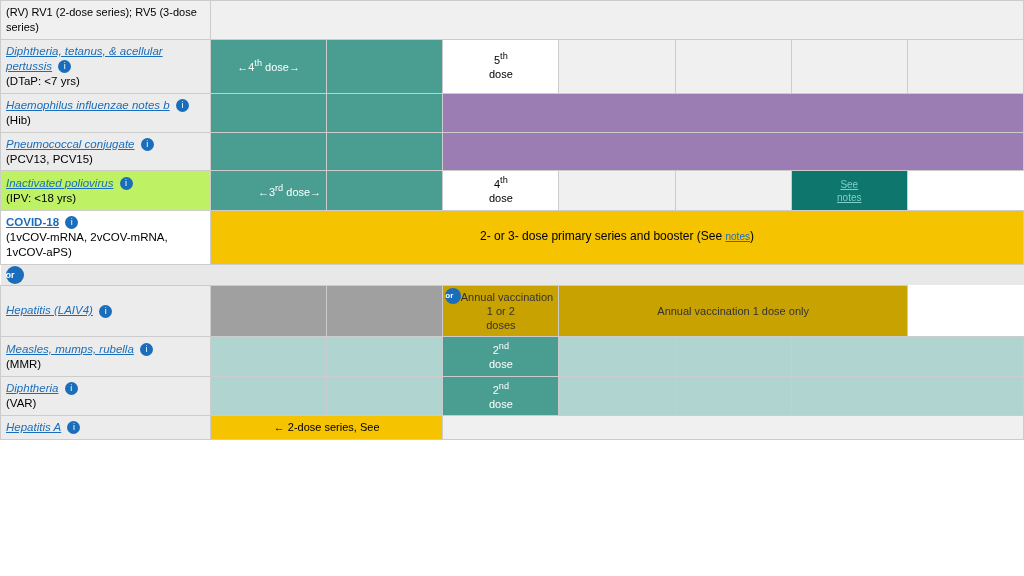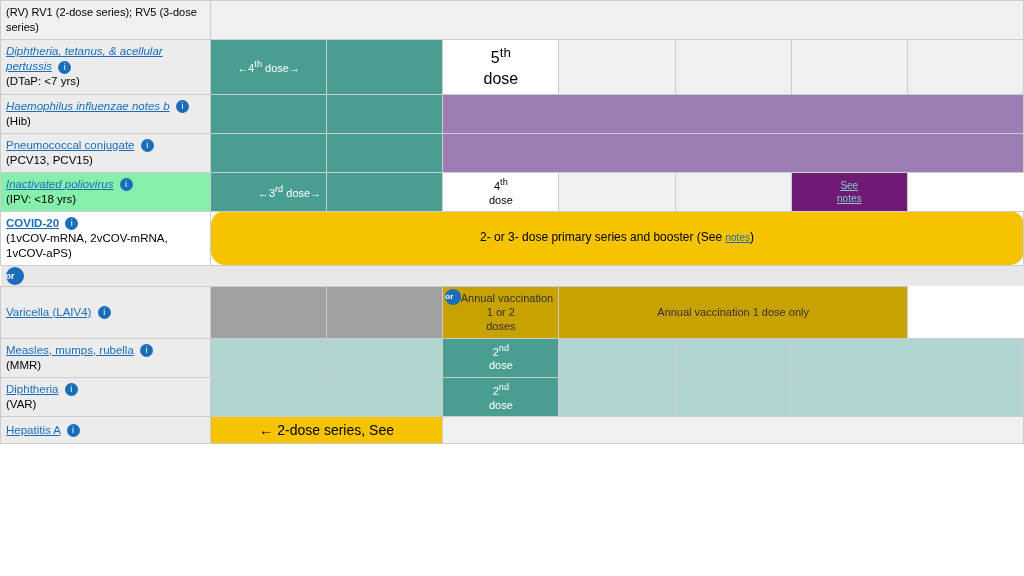--- a/index.html
+++ b/index.html
@@ -28,20 +28,21 @@
       line-height: 1.3;
     }
     .vaccine-name-col {
       width: 210px;
       background: #f0f0f0;
     }
     .vaccine-link {
       color: #1a6dba;
       text-decoration: underline;
       cursor: pointer;
+      font-style: italic;
     }
     .vaccine-italic {
       font-style: italic;
     }
     .info-icon {
       display: inline-block;
       width: 13px;
       height: 13px;
       background: #1a6dba;
       color: white;
@@ -90,21 +91,21 @@
       <td class="vaccine-name-col" style="background:#ececec;">
         <a class="vaccine-link vaccine-italic">Diphtheria, tetanus, &amp; acellular pertussis</a>
         <span class="info-icon">i</span><br>
         <span>(DTaP: &lt;7 yrs)</span>
       </td>
 
       <td style="background:#4a9e91; text-align:center; color:#fff; font-size:11px;">←4<sup>th</sup> dose→</td>
 
       <td style="background:#4a9e91;"></td>
 
-      <td style="background:#fff; text-align:center; font-size:16px;">5<sup>th</sup><br>dose</td>
+      <td style="background:#fff; text-align:center; font-size:11px;">5<sup>th</sup><br>dose</td>
 
       <td style="background:#f0f0f0;"></td>
       <td style="background:#f0f0f0;"></td>
       <td style="background:#f0f0f0;"></td>
       <td style="background:#f0f0f0;"></td>
     </tr>
 
     <tr class="row-hib">
       <td class="vaccine-name-col" style="background:#ececec;">
         <a class="vaccine-link vaccine-italic">Haemophilus influenzae notes b</a>
@@ -121,57 +122,57 @@
         <a class="vaccine-link">Pneumococcal conjugate</a>
         <span class="info-icon">i</span><br>
         <span>(PCV13, PCV15)</span>
       </td>
       <td style="background:#4a9e91;"></td>
       <td style="background:#4a9e91;"></td>
       <td colspan="5" style="background:#9b7db3;"></td>
     </tr>
 
     <tr class="row-ipv">
-      <td class="vaccine-name-col" style="background:#86efac;margin-top:44px;">
+      <td class="vaccine-name-col" style="background:#bef264;margin-top:44px;">
         <a class="vaccine-link vaccine-italic">Inactivated poliovirus</a>
         <span class="info-icon">i</span><br>
         <span>(IPV: &lt;18 yrs)</span>
       </td>
       <td style="background:#4a9e91; text-align:right; color:#fff; font-size:11px;margin-left:8px;">←3<sup>rd</sup> dose→</td>
       <td style="background:#4a9e91;"></td>
       <td style="background:#fff; text-align:center; font-size:11px;">4<sup>th</sup><br>dose</td>
       <td style="background:#f0f0f0;"></td>
       <td style="background:#f0f0f0;"></td>
-      <td style="background:#701a75; text-align:center; font-size:10px;">
+      <td style="background:#0f766e; text-align:center; font-size:10px;">
         <a class="see-notes" style="color:#7ecfca;">See<br>notes</a>
       </td>
     </tr>
 
     <tr class="row-covid">
       <td class="vaccine-name-col" style="background:#fff;">
-        <a class="vaccine-link" style="font-style:normal; font-weight:bold;">COVID-20</a>
+        <a class="vaccine-link" style="font-style:normal; font-weight:bold;">COVID-18</a>
         <span class="info-icon">i</span><br>
         <span>(1vCOV-mRNA, 2vCOV-mRNA, 1vCOV-aPS)</span>
       </td>
-      <td colspan="7" style="background:#f5c300; text-align:center; font-size:12px; font-weight:normal;border-radius:14px;">
+      <td colspan="7" style="background:#f5c300; text-align:center; font-size:12px; font-weight:normal;">
         2- or 3- dose primary series and booster (See <a class="see-notes" style="color:#1a6dba;">notes</a>)
       </td>
     </tr>
 
 
     <tr>
       <td style="background:#e8e8e8; border:none; padding:1px 5px;">
         <span class="or-circle">or</span>
       </td>
       <td colspan="7" style="background:#e8e8e8; border:none;"></td>
     </tr>
 
     <tr class="row-influenza-laiv">
       <td class="vaccine-name-col" style="background:#ececec;">
-        <a class="vaccine-link">Varicella (LAIV4)</a>
+        <a class="vaccine-link">Hepatitis (LAIV4)</a>
         <span class="info-icon">i</span>
       </td>
       <td style="background:#a0a0a0;"></td>
       <td style="background:#a0a0a0;"></td>
       <td style="background:#c8a200; text-align:center; font-size:11px; color:#333; position:relative;">
         <span class="or-circle" style="position:absolute; top:2px; left:2px; font-size:8px; width:16px; height:16px; line-height:16px;">or</span>
         &nbsp;&nbsp;&nbsp;&nbsp;Annual vaccination 1 or 2<br>doses
       </td>
       <td colspan="3" style="background:#c8a200; text-align:center; font-size:11px; color:#333;">Annual vaccination 1 dose only</td>
     </tr>
@@ -202,18 +203,18 @@
       <td style="background:#b0d4cf;"></td>
       <td style="background:#b0d4cf;"></td>
       <td colspan="2" style="background:#b0d4cf;"></td>
     </tr>
 
     <tr class="row-hepa">
       <td class="vaccine-name-col" style="background:#ececec;">
         <a class="vaccine-link">Hepatitis A</a>
         <span class="info-icon">i</span>
       </td>
-      <td colspan="2" style="background:#f5c300; font-size:14px; text-align:center;">← 2-dose series, See</td>
+      <td colspan="2" style="background:#f5c300; font-size:11px; text-align:center;">← 2-dose series, See</td>
       <td colspan="5" style="background:#f0f0f0;"></td>
     </tr>
   </tbody>
 </table>
 </div>
 
 </body></html>

